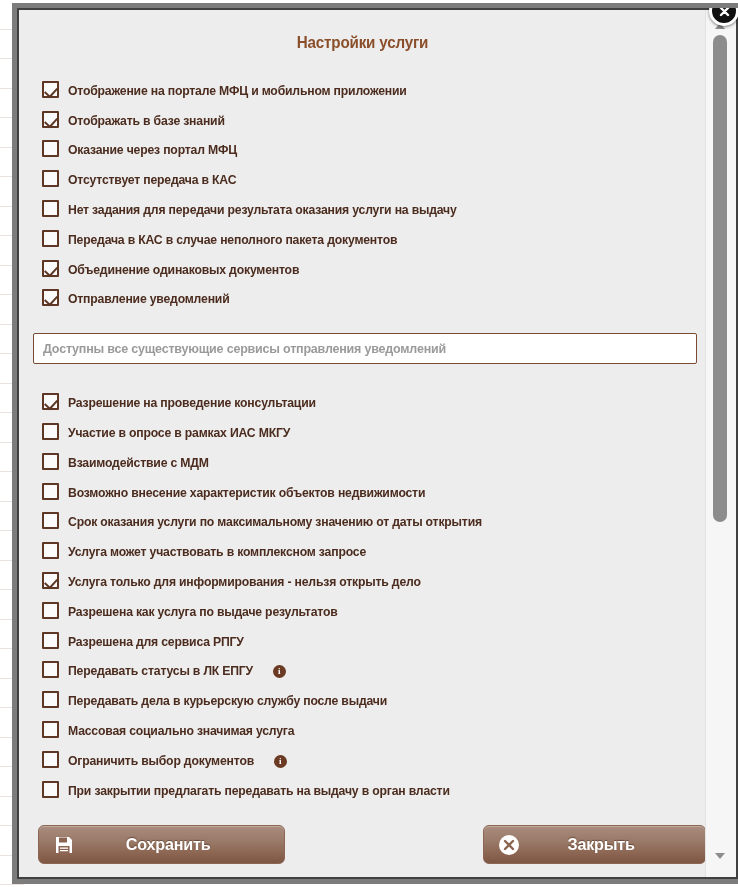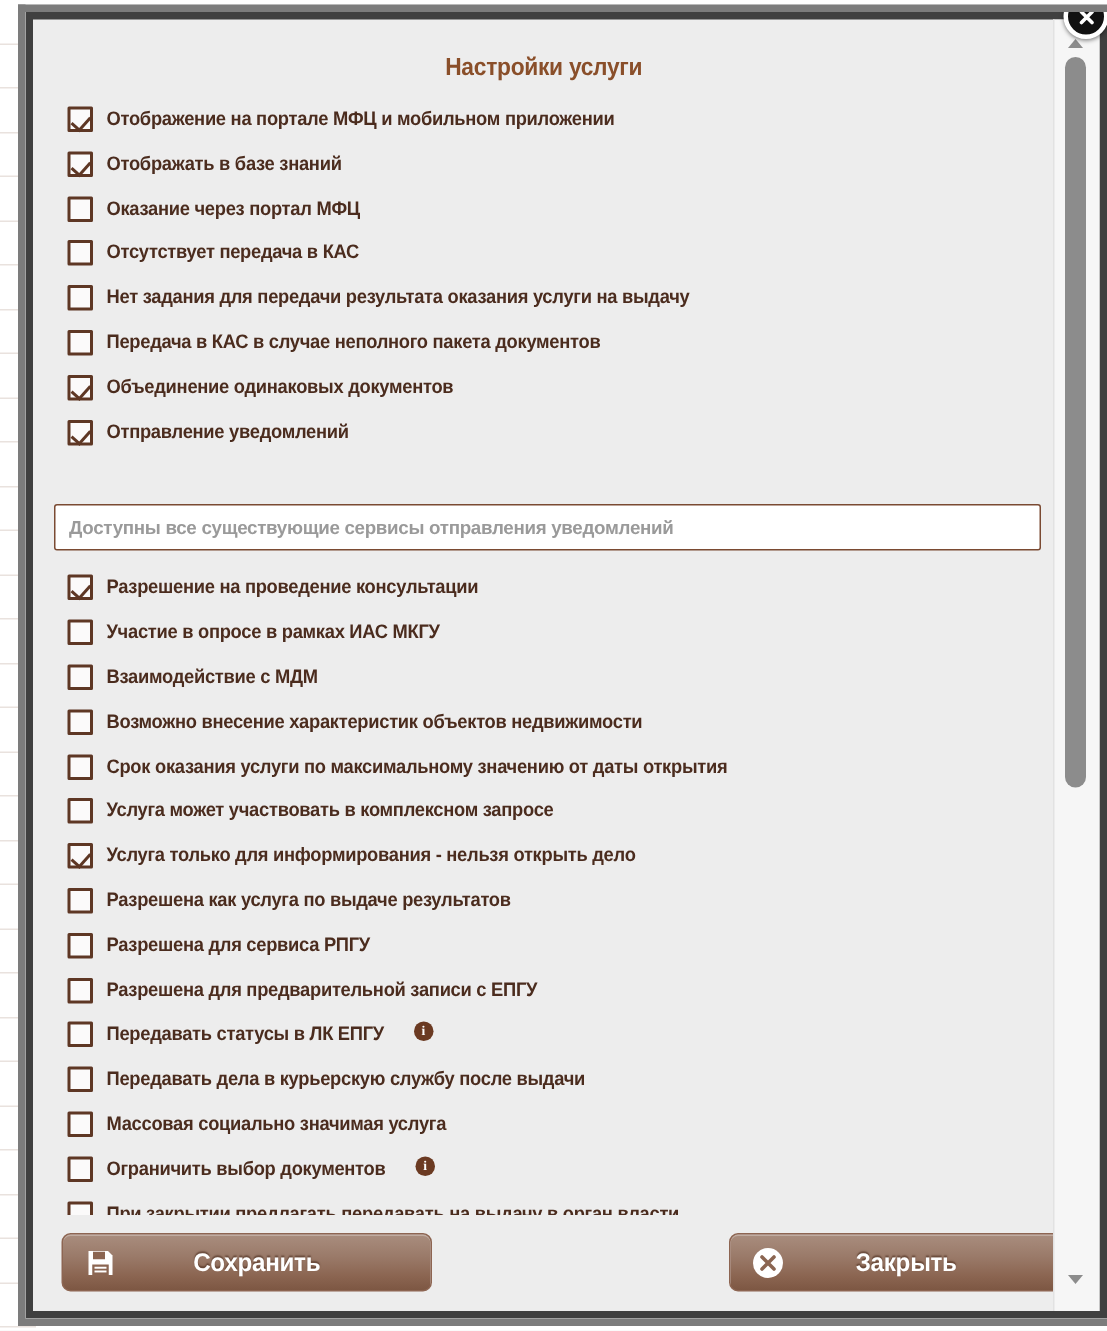--- a/index.html
+++ b/index.html
@@ -52,21 +52,21 @@
     background: #ededed;
     overflow: hidden;
   }
   .modal-inner {
     position: absolute;
     left: 0;
     top: 0;
     right: 0;
     bottom: 0;
     background: #ededed;
-    border: 5px solid #404040;
+    border: 2px solid #404040;
     box-sizing: border-box;
   }
 
   
   .modal-close-btn {
     position: absolute;
     right: -1px;
     top: -12px;
     width: 30px;
     height: 30px;
@@ -105,21 +105,21 @@
     transform: scaleX(0.92);
   }
 
   .check-list {
     margin-top: 16px;
     padding-left: 17px;
   }
 
   .check-row {
     display: flex;
-    align-items: flex-start;
+    align-items: flex-end;
     height: 29.8px;
     cursor: pointer;
   }
 
   .cb {
     width: 17px;
     height: 17px;
     min-width: 17px;
     box-sizing: border-box;
     border: 2px solid #5e3724;
@@ -421,24 +421,20 @@
             <div class="check-row">
               <span class="cb"></span>
               <span class="cb-label">Разрешена как услуга по выдаче результатов</span>
             </div>
             <div class="check-row">
               <span class="cb"></span>
               <span class="cb-label">Разрешена для сервиса РПГУ</span>
             </div>
             <div class="check-row">
               <span class="cb"></span>
-              <span class="cb-label">Разрешена для предварительной записи с ЕПГУ</span>
-            </div>
-            <div class="check-row">
-              <span class="cb"></span>
               <span class="cb-label">Передавать статусы в ЛК ЕПГУ</span>
               <span class="info-icon">i</span>
             </div>
             <div class="check-row">
               <span class="cb"></span>
               <span class="cb-label">Передавать дела в курьерскую службу после выдачи</span>
             </div>
             <div class="check-row">
               <span class="cb"></span>
               <span class="cb-label">Массовая социально значимая услуга</span>

